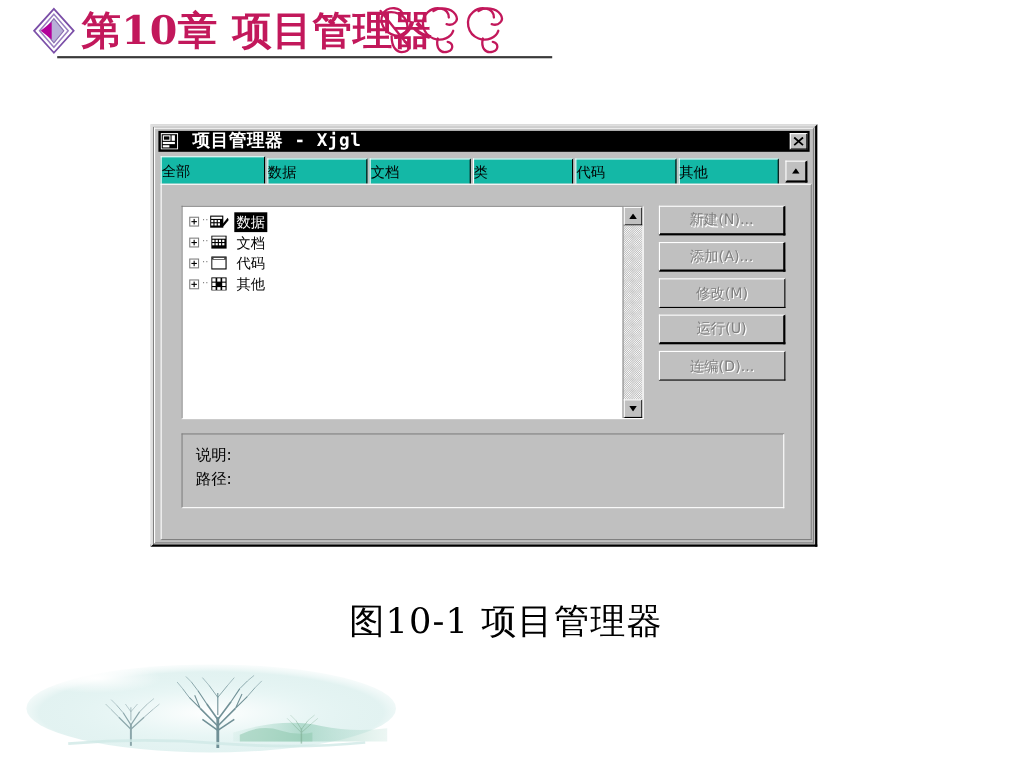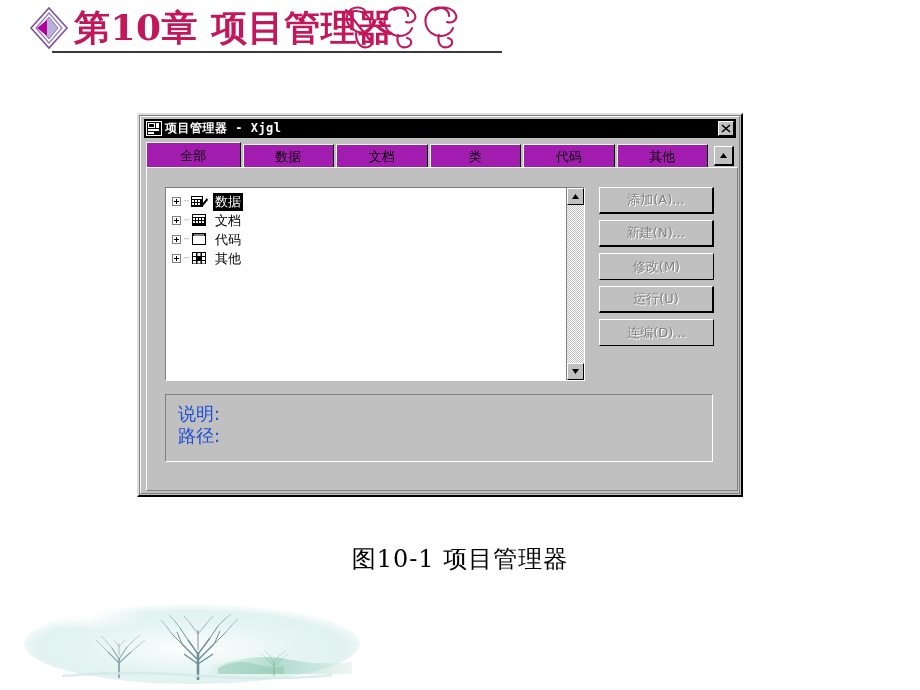--- a/index.html
+++ b/index.html
@@ -85,23 +85,23 @@
     align-items: center;
   }
   #titlebar-icon {
     width: 16px; height: 15px;
     margin-left: 2px;
     flex: 0 0 auto;
   }
   #titlebar-text {
     color: #ffffff;
     font-family: "DejaVu Sans Mono", "Liberation Mono", monospace;
-    font-size: 12px;
+    font-size: 16px;
     font-weight: bold;
-    margin-left: 3px;
+    margin-left: 13px;
     white-space: nowrap;
     letter-spacing: 0.5px;
   }
   #titlebar-spacer { flex: 1 1 auto; }
   #close-button {
     width: 16px; height: 15px;
     background: #c0c0c0;
     border-top: 1px solid #ffffff;
     border-left: 1px solid #ffffff;
     border-right: 1px solid #000000;
@@ -116,28 +116,28 @@
   
   #tabstrip {
     position: absolute;
     left: 5px; top: 25px;
     width: 588px; height: 26px;
     display: flex;
     align-items: flex-end;
   }
   .tab {
     height: 24px;
-    background: #a21caf;
+    background: #14b8a6;
     border-top: 1px solid #ffffff;
     border-left: 1px solid #ffffff;
     border-right: 1px solid #000000;
     box-sizing: border-box;
     display: flex;
     align-items: center;
-    justify-content: center;
+    justify-content: flex-start;
     font-size: 13px;
     color: #000000;
     margin-right: 2px;
     font-family: "DejaVu Sans", "Liberation Sans", sans-serif;
   }
   .tab.active {
     height: 26px;
     border-bottom: none;
     font-weight: normal;
   }
@@ -322,40 +322,40 @@
     width: 548px;
     height: 68px;
     border-top: 1px solid #808080;
     border-left: 1px solid #808080;
     border-right: 1px solid #ffffff;
     border-bottom: 1px solid #ffffff;
     box-sizing: border-box;
     padding: 8px 0 0 12px;
   }
   .info-row {
-    font-size: 18px;
-    color: #1d4ed8;
+    font-size: 14px;
+    color: #000000;
     font-family: "DejaVu Sans", "Liberation Sans", sans-serif;
     height: 22px;
     display: flex;
     align-items: center;
     white-space: nowrap;
   }
   .info-value {
     margin-left: 6px;
   }
 
   
   #figure-caption {
     position: absolute;
     left: 0; top: 543px;
     width: 920px;
     text-align: center;
     font-family: "DejaVu Serif", "Liberation Serif", serif;
-    font-size: 24px;
+    font-size: 32px;
     color: #000000;
     letter-spacing: 1px;
   }
 
   
   #footer-art {
     position: absolute;
     left: 22px; top: 600px;
     width: 340px; height: 86px;
   }
@@ -529,24 +529,24 @@
           <div class="sb-btn">
             <svg width="7" height="5" viewBox="0 0 7 5">
               <polygon points="0,0 7,0 3.5,5" fill="#000000"></polygon>
             </svg>
           </div>
         </div>
       </div>
 
       <div id="button-column">
         <div class="cmd-button default-btn">
+          <span class="lbl">新建(N)...</span>
+        </div>
+        <div class="cmd-button default-btn">
           <span class="lbl">添加(A)...</span>
-        </div>
-        <div class="cmd-button default-btn">
-          <span class="lbl">新建(N)...</span>
         </div>
         <div class="cmd-button">
           <span class="lbl">修改(M)</span>
         </div>
         <div class="cmd-button default-btn">
           <span class="lbl">运行(U)</span>
         </div>
         <div class="cmd-button">
           <span class="lbl">连编(D)...</span>
         </div>

